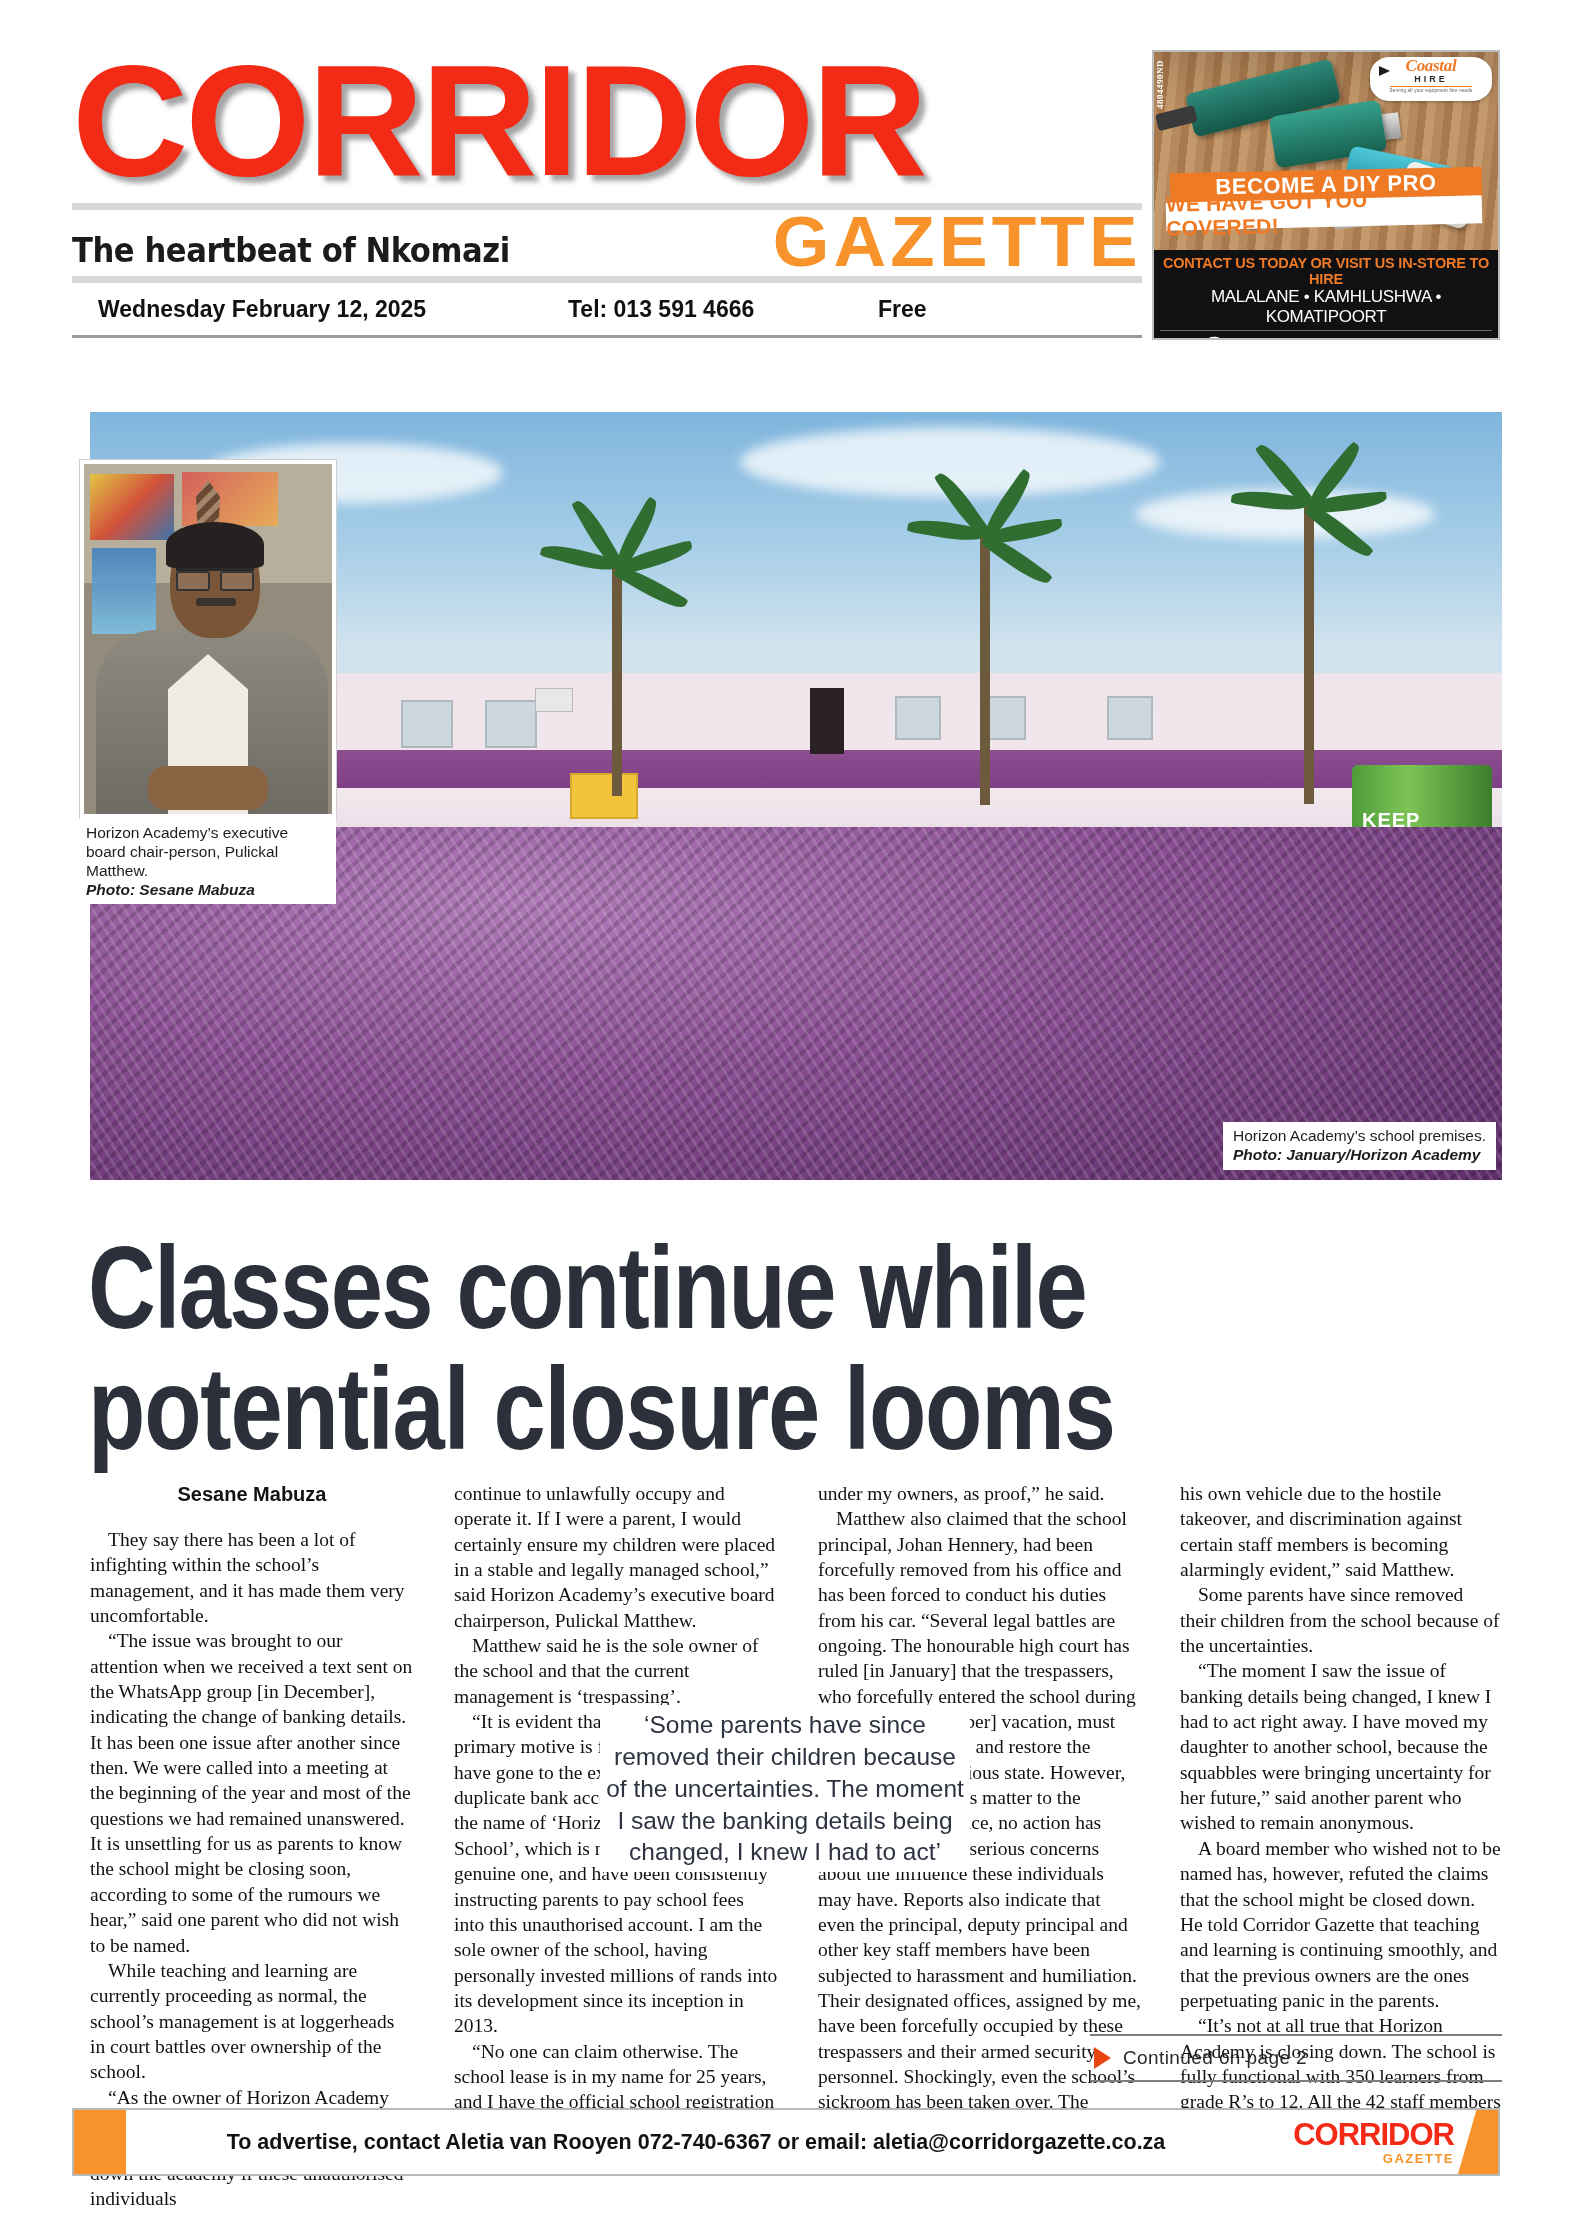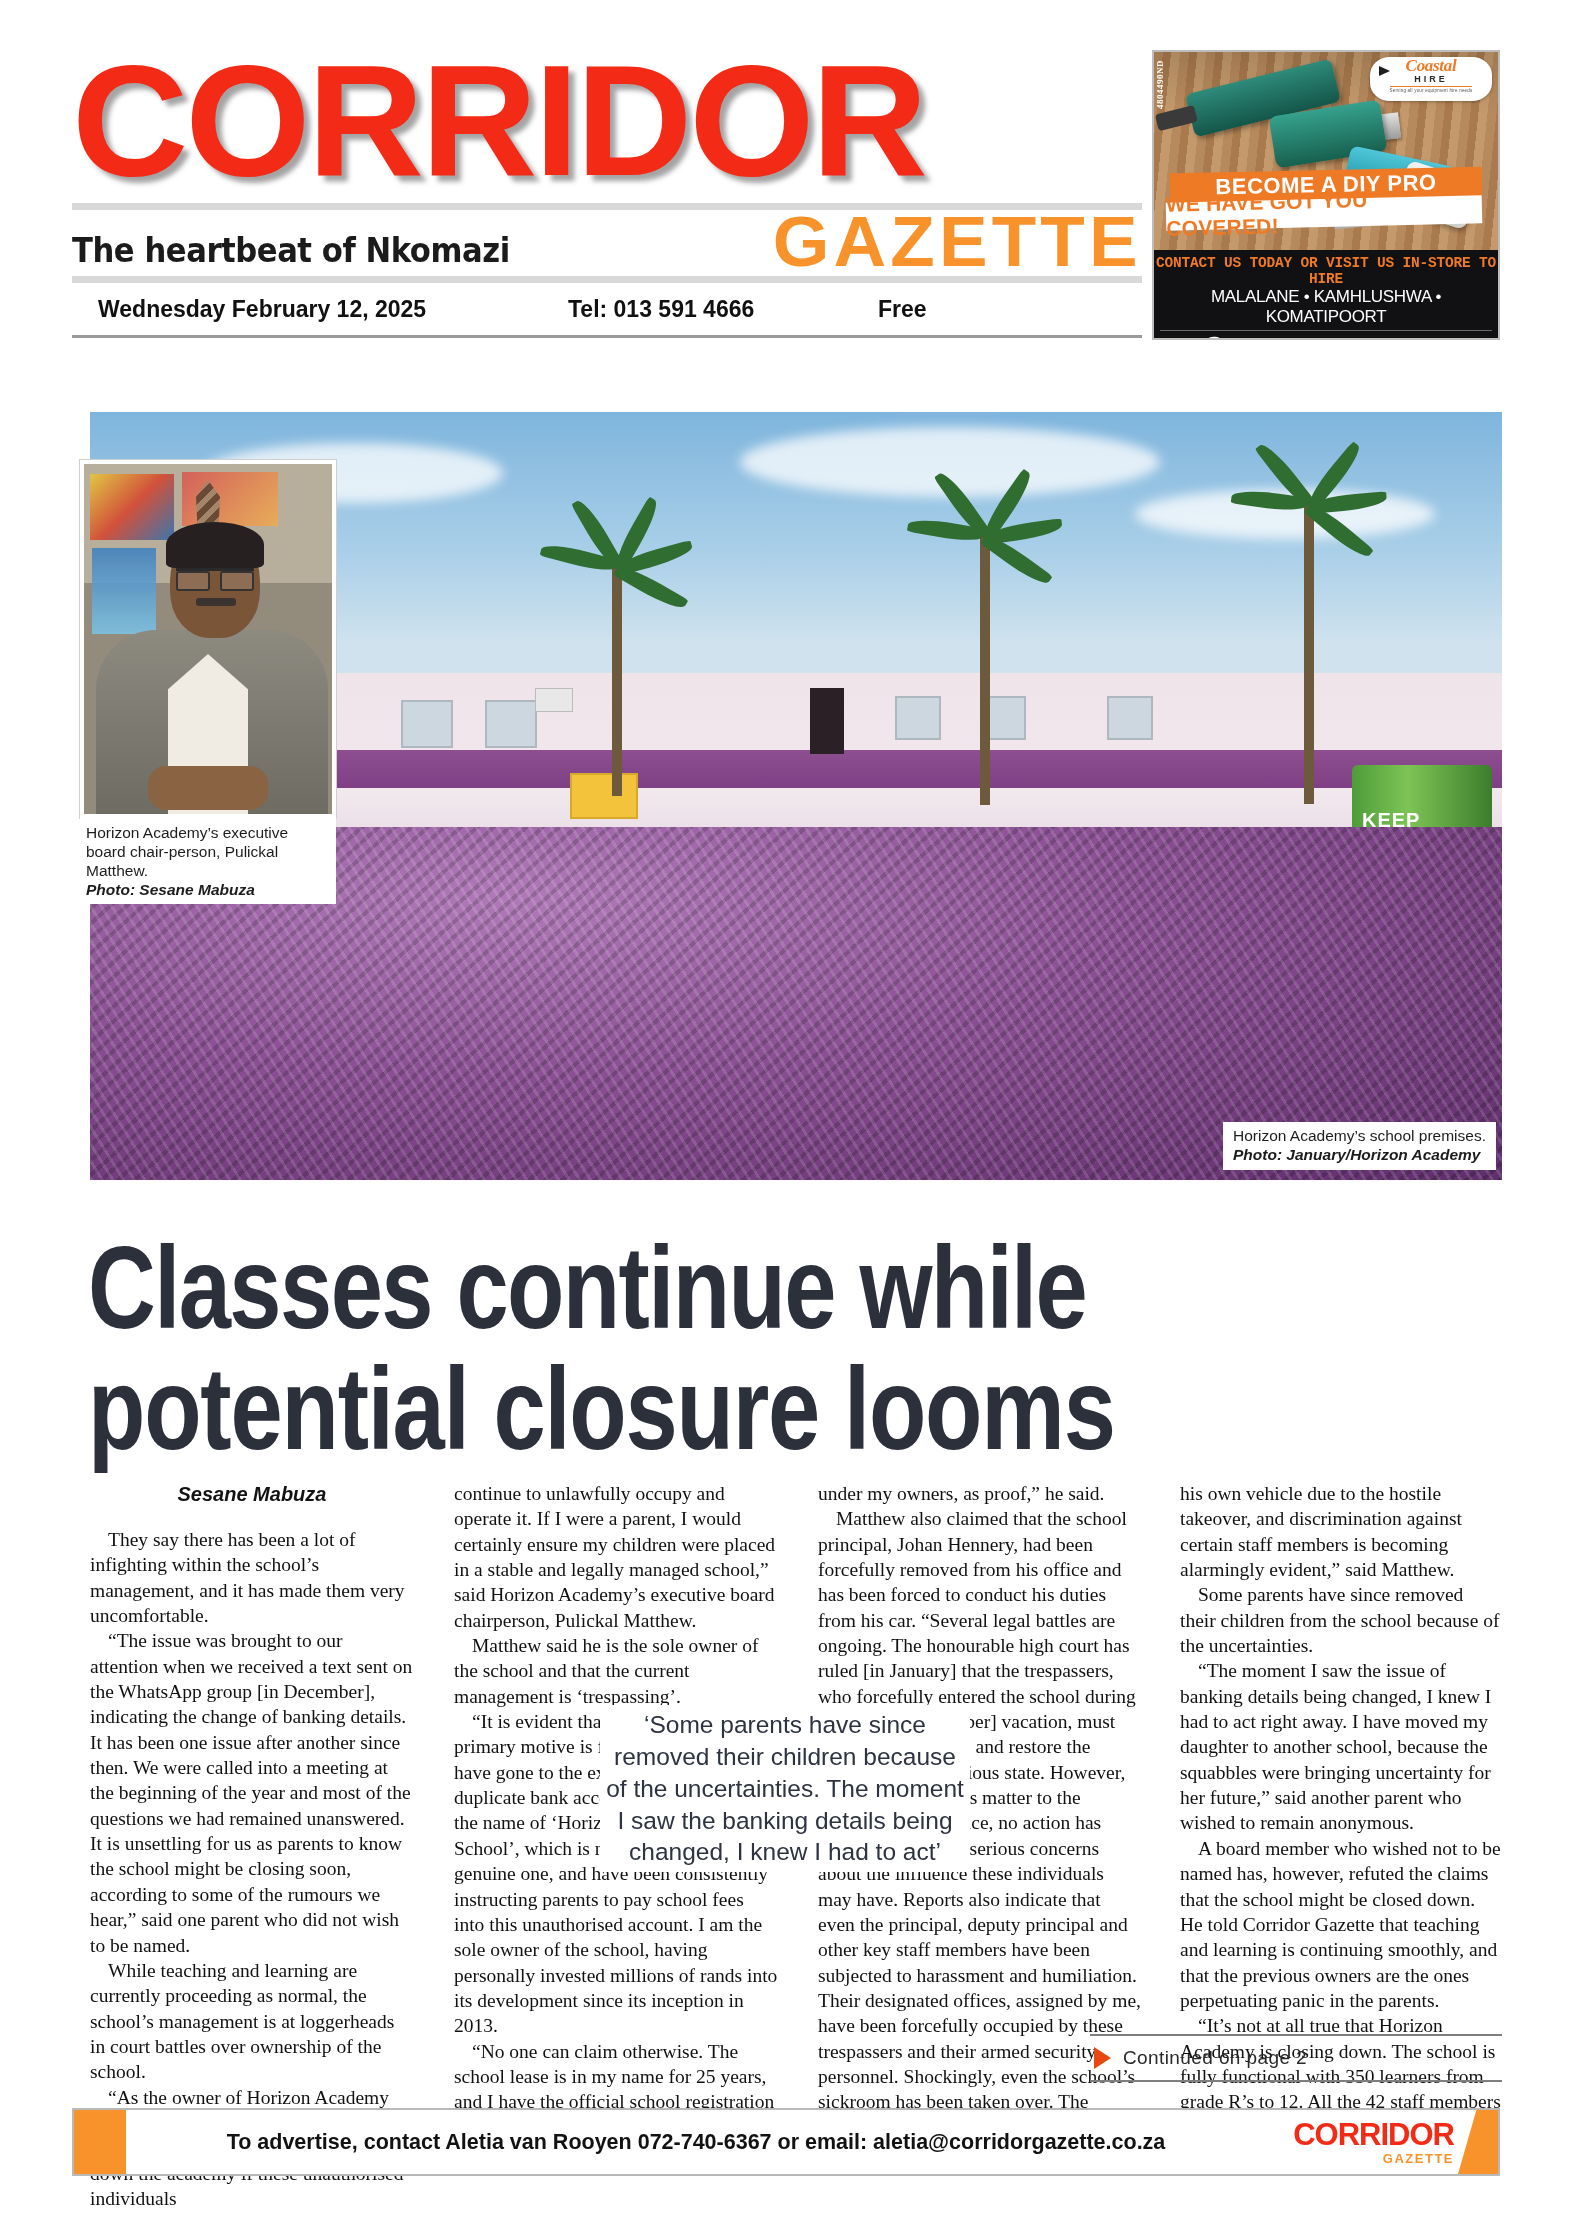--- a/index.html
+++ b/index.html
@@ -243,21 +243,21 @@
     letter-spacing: 0.2px;
   }
   .topad-dark {
     position: absolute;
     left: 0; bottom: 0; width: 100%; height: 88px;
     background: #111113;
     padding-top: 5px;
   }
   .ad-line-contact {
     text-align: center;
-    font-family: Liberation Mono, monospace;
+    font-family: Liberation Sans, sans-serif;
     font-weight: bold; font-size: 14.5px;
     color: #ef7a26; letter-spacing: -0.2px;
   }
   .ad-line-towns {
     text-align: center;
     font-family: "Liberation Sans", sans-serif;
     font-size: 17px; color: #ffffff; letter-spacing: -0.3px;
     padding-bottom: 3px;
     border-bottom: 1px solid #6a6a6a;
     margin: 0 6px;
@@ -495,21 +495,20 @@
   .c3 { left: 728px; }
   .c4 { left: 1090px; width: 322px; }
 
   .byline {
     font-family: "Liberation Sans", sans-serif;
     font-weight: bold;
     font-size: 20px;
     color: #121212;
     text-align: center;
     margin-bottom: 20px;
-    font-style: italic;
   }
 
   .pullquote {
     position: absolute;
     left: 600px; top: 1705px;
     width: 370px;
     font-family: "Liberation Sans", sans-serif;
     font-size: 24.5px;
     line-height: 1.30;
     color: #2d3340;

